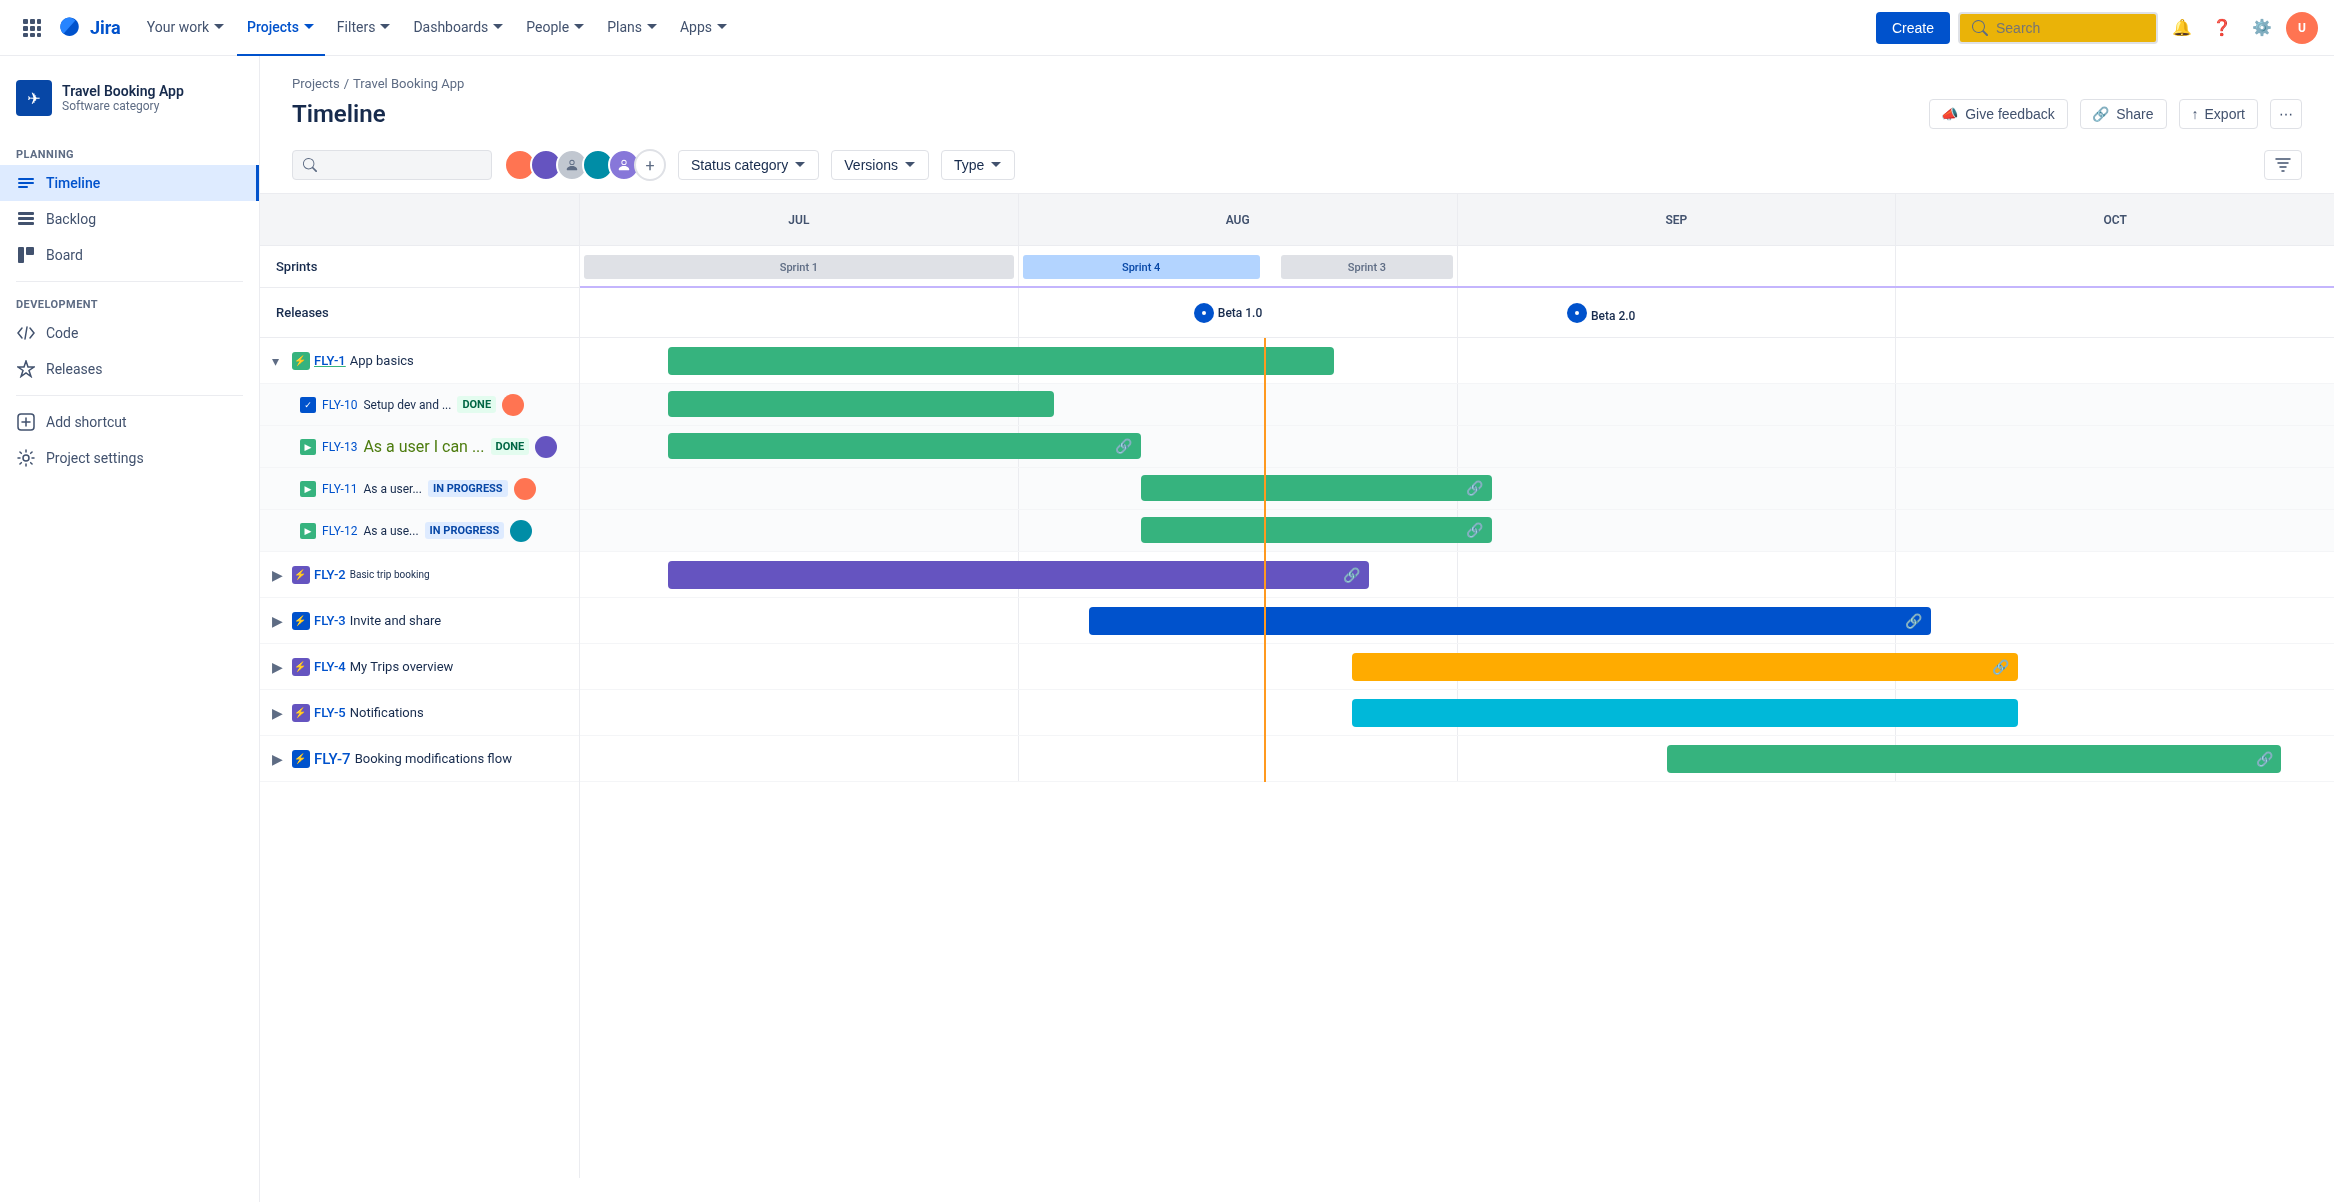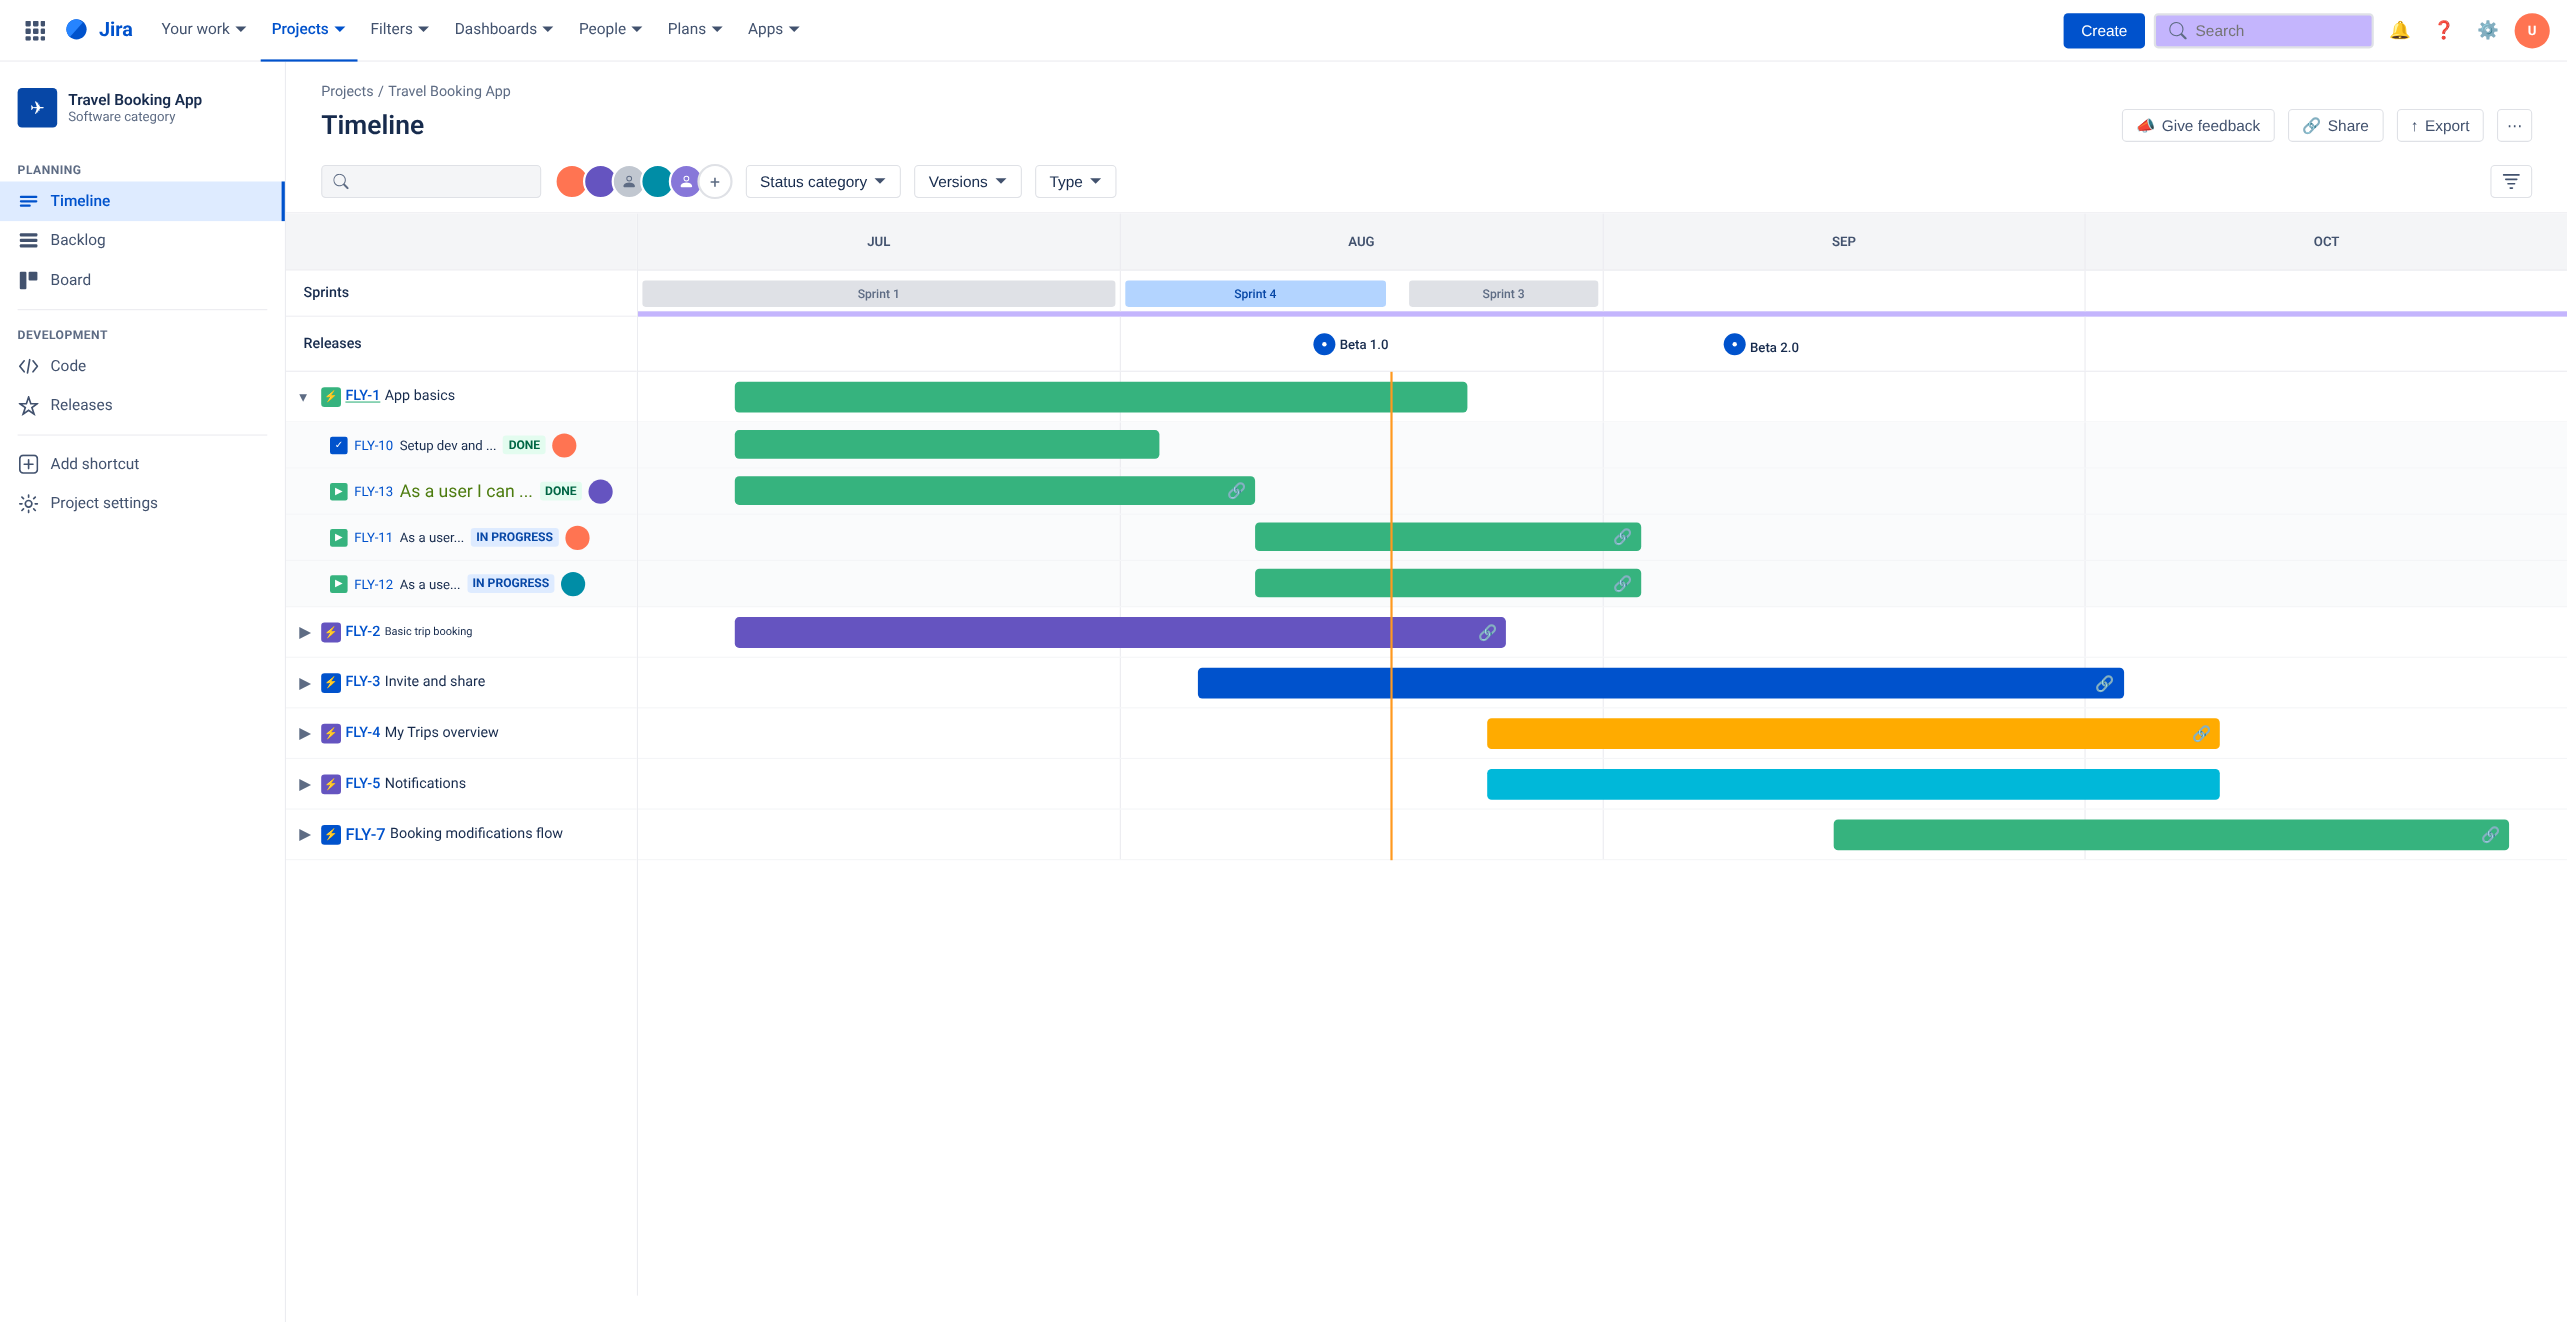--- a/index.html
+++ b/index.html
@@ -19,21 +19,21 @@
       display: flex; align-items: center; gap: 4px;
       padding: 12px 10px; height: 56px; cursor: pointer;
       color: #42526e; font-size: 14px; font-weight: 400;
       border-bottom: 2px solid transparent; white-space: nowrap;
     }
     .nav-item.active { color: #0052cc; border-bottom-color: #0052cc; font-weight: 500; }
     .nav-item svg { width: 12px; height: 12px; }
     .nav-right { display: flex; align-items: center; gap: 8px; margin-left: auto; }
     .search-box {
       display: flex; align-items: center; gap: 8px;
-      background: #c4b5fd; border: 2px solid #dfe1e6;
+      background: #eab308; border: 2px solid #dfe1e6;
       border-radius: 4px; padding: 6px 12px; width: 200px; cursor: text;
     }
     .search-box input { border: none; background: transparent; outline: none; font-size: 14px; color: #42526e; width: 140px; }
     .icon-btn { width: 32px; height: 32px; border-radius: 50%; display: flex; align-items: center; justify-content: center; cursor: pointer; color: #42526e; font-size: 16px; }
     .avatar { width: 32px; height: 32px; border-radius: 50%; background: #ff5630; display: flex; align-items: center; justify-content: center; color: #fff; font-size: 12px; font-weight: bold; cursor: pointer; overflow: hidden; }
     .create-btn { background: #0052cc; color: #fff; border: none; border-radius: 4px; padding: 8px 16px; font-size: 14px; font-weight: 500; cursor: pointer; white-space: nowrap; }
 
     
     .app-layout { display: flex; margin-top: 56px; height: calc(100vh - 56px); }
 
@@ -452,21 +452,21 @@
       <div style="flex:1; overflow-x:auto; overflow-y:auto;">
         <div style="min-width:900px; position:relative;">
 
           <div style="display:flex; height:52px; background:#f4f5f7; border-bottom:1px solid #ebecf0; position:sticky; top:0; z-index:5;">
             <div style="flex:1; text-align:center; font-size:12px; font-weight:600; color:#42526e; text-transform:uppercase; border-right:1px solid #ebecf0; display:flex; align-items:center; justify-content:center;">JUL</div>
             <div style="flex:1; text-align:center; font-size:12px; font-weight:600; color:#42526e; text-transform:uppercase; border-right:1px solid #ebecf0; display:flex; align-items:center; justify-content:center;">AUG</div>
             <div style="flex:1; text-align:center; font-size:12px; font-weight:600; color:#42526e; text-transform:uppercase; border-right:1px solid #ebecf0; display:flex; align-items:center; justify-content:center;">SEP</div>
             <div style="flex:1; text-align:center; font-size:12px; font-weight:600; color:#42526e; text-transform:uppercase; display:flex; align-items:center; justify-content:center;">OCT</div>
           </div>
 
-          <div style="display:flex; height:42px; background:#fff; border-bottom:5px solid #c4b5fd; position:relative;">
+          <div style="display:flex; height:42px; background:#fff; border-bottom:2px solid #c4b5fd; position:relative;">
             <div style="flex:1; border-right:1px solid #ebecf0; position:relative;">
               <div style="position:absolute; right:4px; top:9px; height:24px; background:#dfe1e6; border-radius:3px; width:calc(100% - 8px); display:flex; align-items:center; justify-content:center; font-size:11px; color:#5e6c84; font-weight:500;">Sprint 1</div>
             </div>
             <div style="flex:1; border-right:1px solid #ebecf0; position:relative;">
               <div style="position:absolute; left:4px; top:9px; height:24px; background:#b3d4ff; border-radius:3px; width:calc(55% - 4px); display:flex; align-items:center; justify-content:center; font-size:11px; color:#0747a6; font-weight:500;">Sprint 4</div>
               <div style="position:absolute; right:4px; top:9px; height:24px; background:#dfe1e6; border-radius:3px; width:calc(40% - 4px); display:flex; align-items:center; justify-content:center; font-size:11px; color:#5e6c84; font-weight:500;">Sprint 3</div>
             </div>
             <div style="flex:1; border-right:1px solid #ebecf0;"></div>
             <div style="flex:1;"></div>
           </div>

